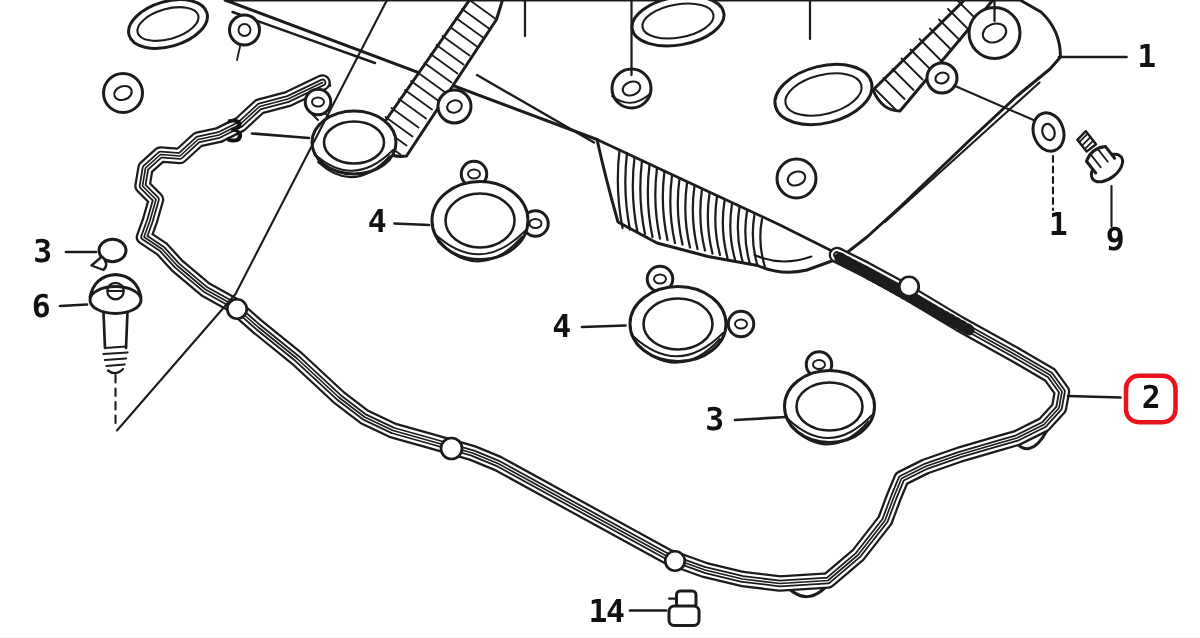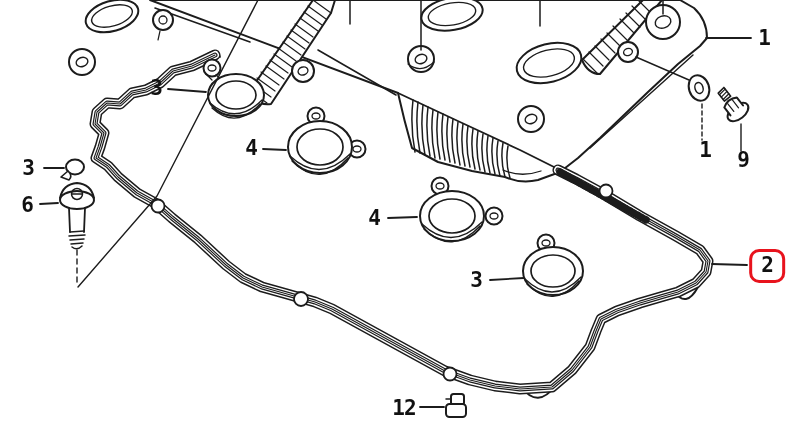--- a/index.html
+++ b/index.html
@@ -206,15 +206,15 @@
 <div class="callout" style="left:764px;top:38px">1</div>
 <div class="callout hl" style="left: 767px; top: 266px; border-color: rgb(232, 19, 29);">2</div>
 <div class="callout" style="left:156px;top:88px">3</div>
 <div class="callout" style="left:251px;top:148px">4</div>
 <div class="callout" style="left:374px;top:218px">4</div>
 <div class="callout" style="left:476px;top:280px">3</div>
 <div class="callout" style="left:27px;top:205px">6</div>
 <div class="callout" style="left:28px;top:168px">3</div>
 <div class="callout" style="left:743px;top:160px">9</div>
 <div class="callout" style="left:705px;top:150px">1</div>
-<div class="callout" style="left:404px;top:408px">12</div>
+<div class="callout" style="left:404px;top:408px">14</div>
 
 </div>
 
 </body></html>

